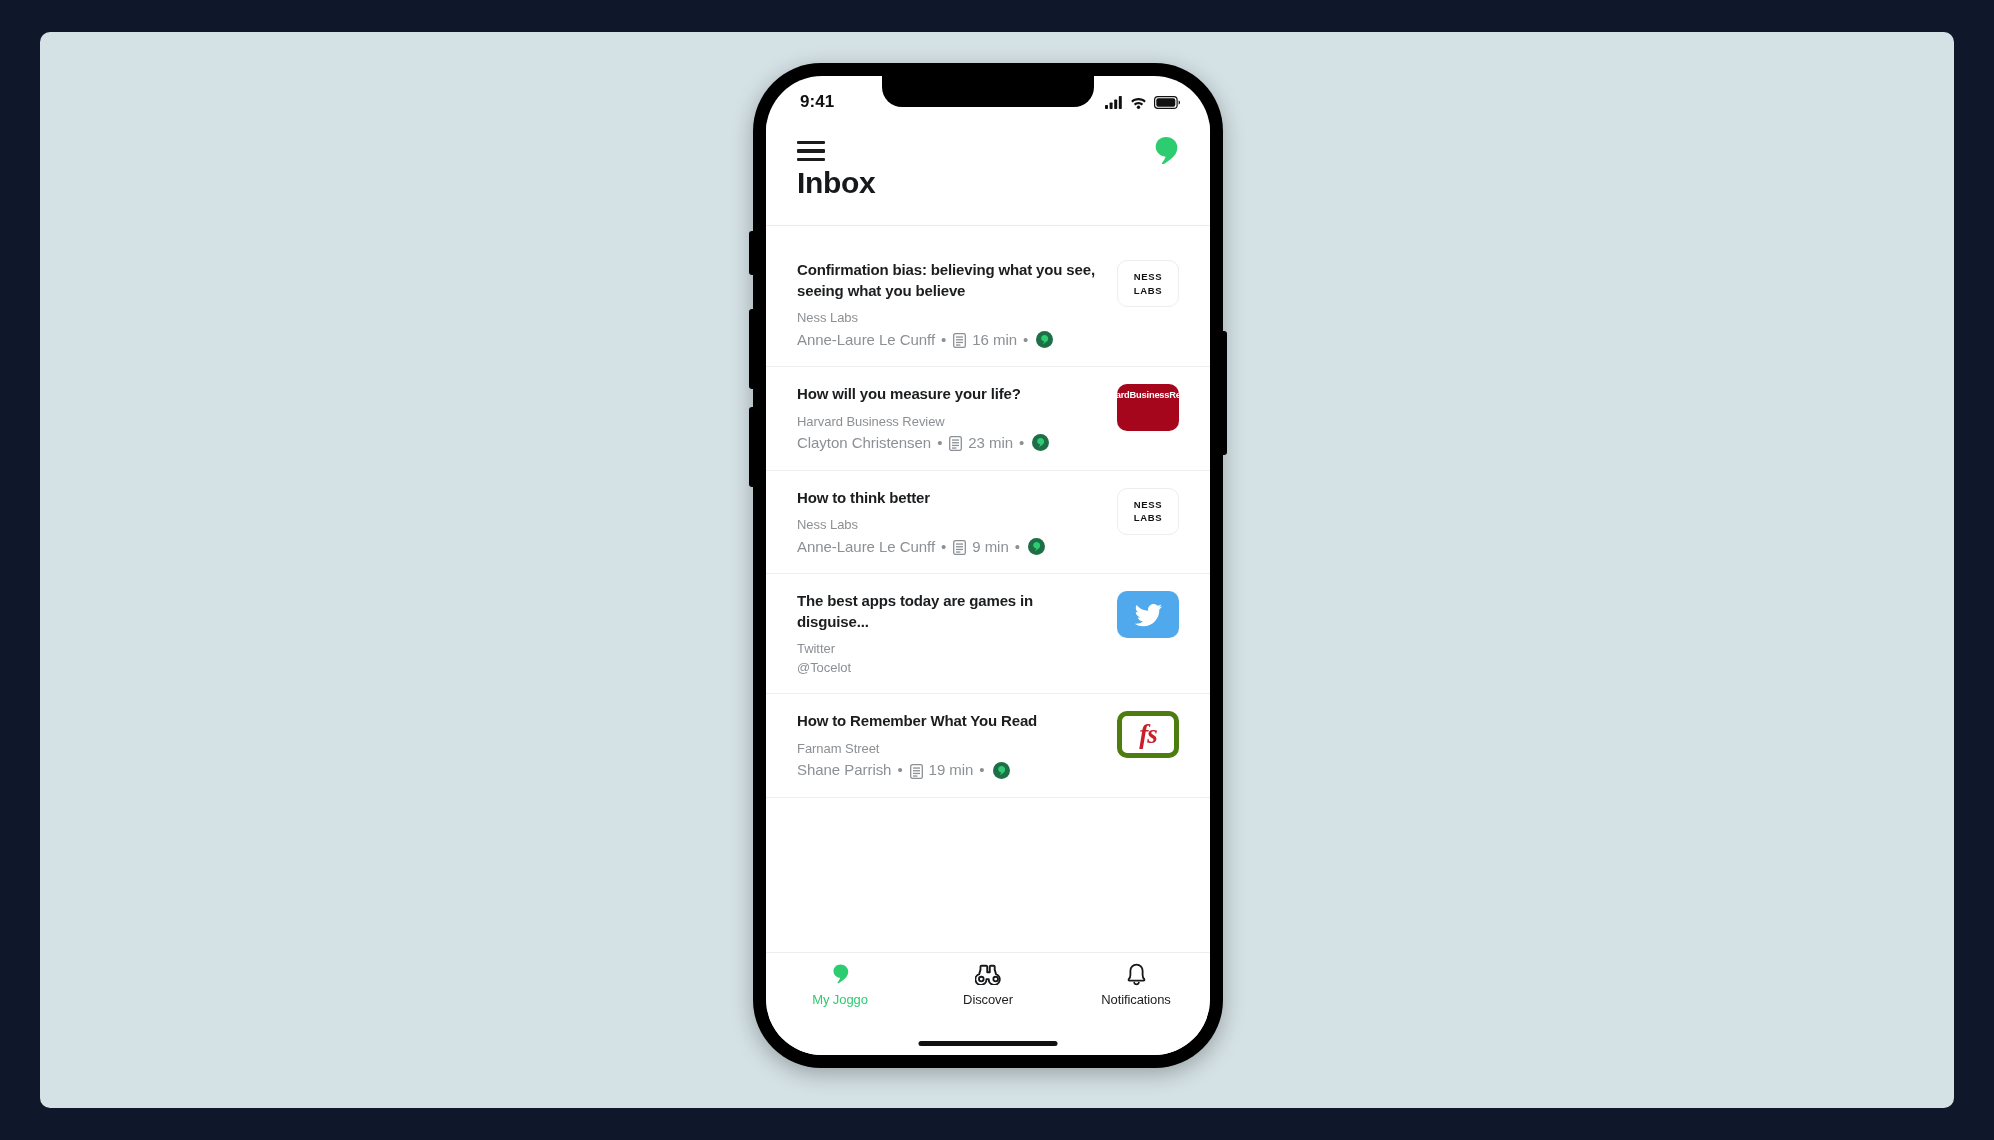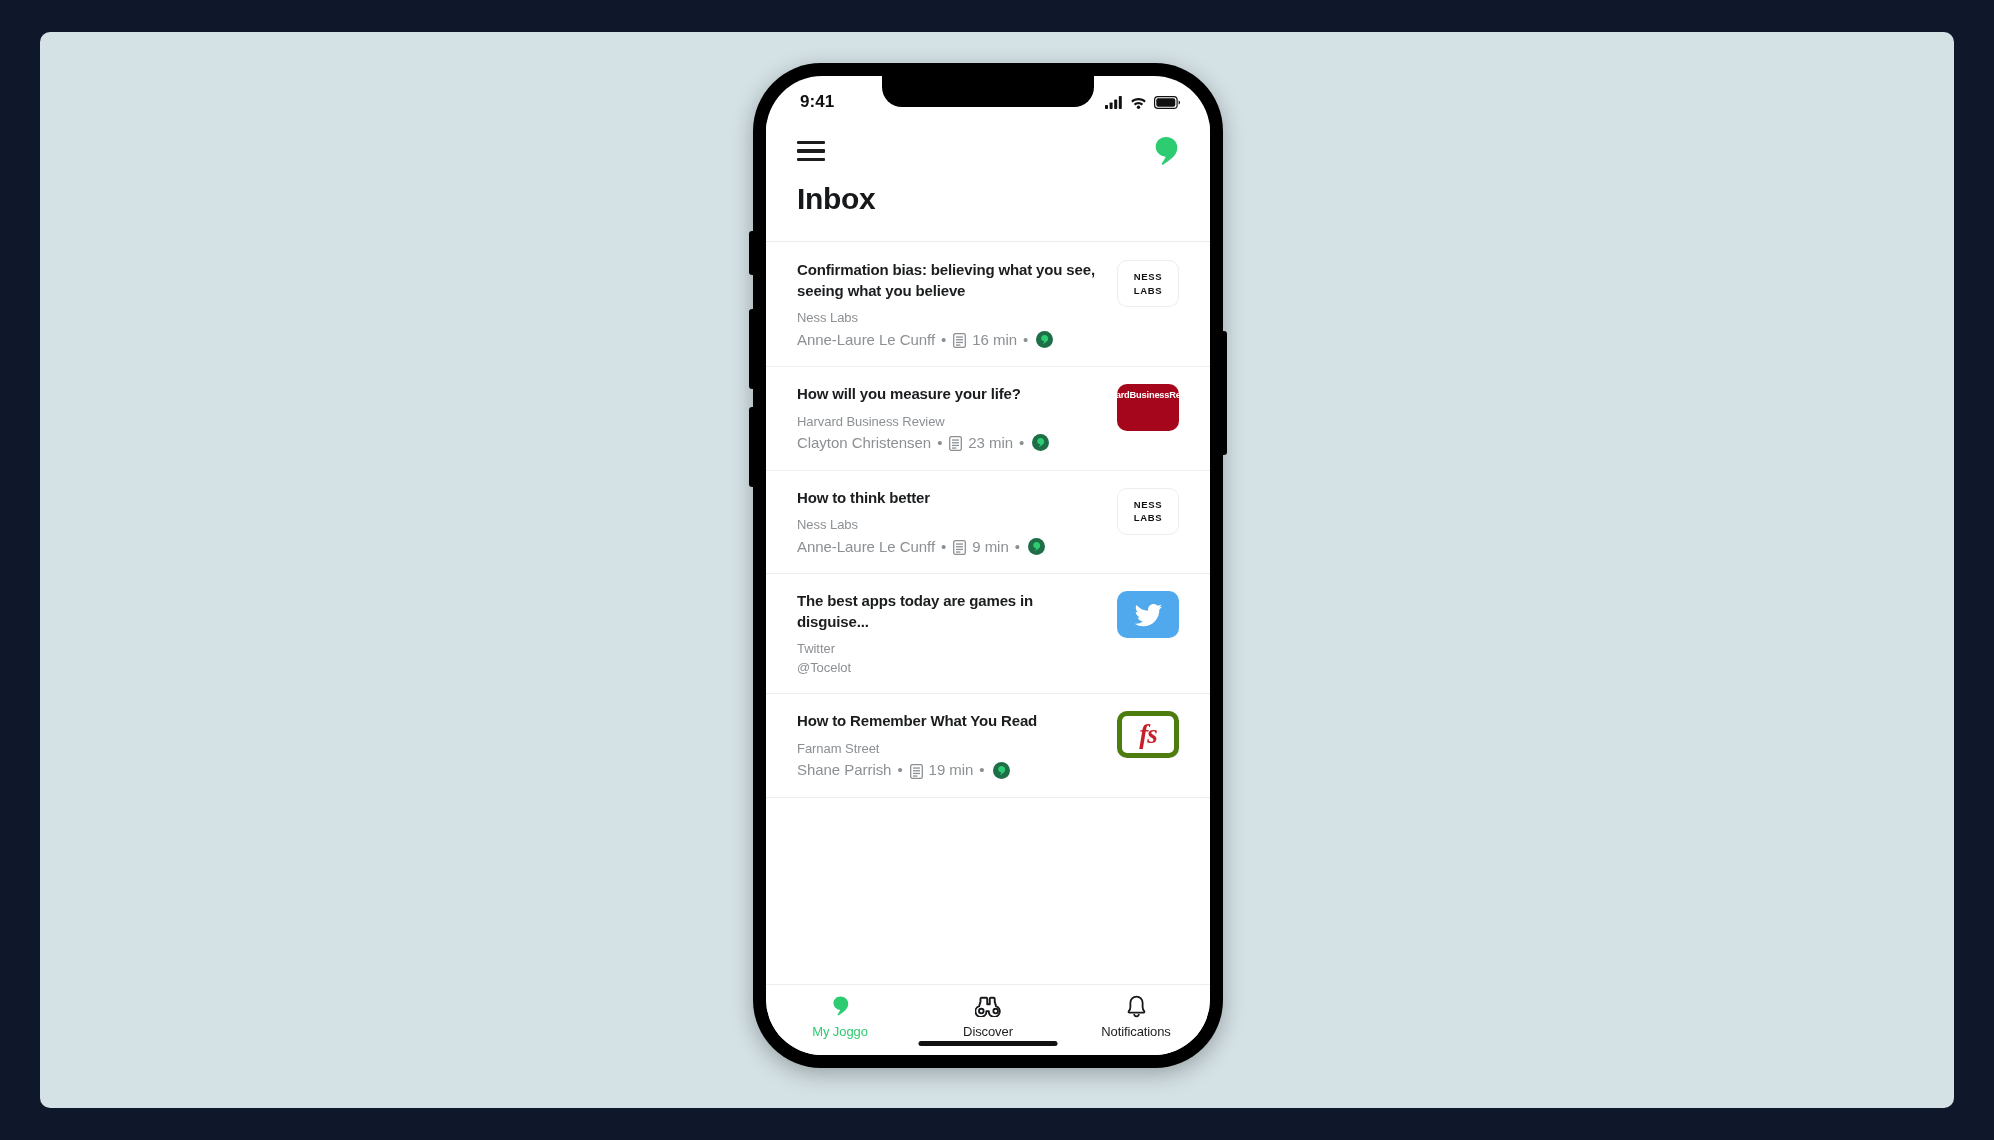--- a/index.html
+++ b/index.html
@@ -134,21 +134,21 @@
     height: 3.4px;
     width: 100%;
     background: #1c1c1c;
     border-radius: 1px;
   }
   .brand-logo { width: 28px; height: 32px; }
 
   
   .page-title-row {
     position: absolute;
-    top: 104px; left: 0; right: 0;
+    top: 88px; left: 0; right: 0;
     height: 62px;
     padding: 0 31px;
     display: flex;
     align-items: flex-start;
     background: #ffffff;
     border-bottom: 1px solid #ececec;
   }
   .page-title {
     font-size: 30px;
     font-weight: bold;
@@ -264,21 +264,21 @@
     font-size: 27px;
     color: #c8202a;
     line-height: 1;
     letter-spacing: -1px;
   }
 
   
   .tabbar {
     position: absolute;
     left: 0; right: 0; bottom: 0;
-    height: 71px;
+    height: 103px;
     background: #ffffff;
     border-top: 1px solid #ededed;
     display: flex;
     align-items: flex-start;
     padding-top: 9px;
   }
   .tab {
     flex: 1;
     display: flex;
     flex-direction: column;

